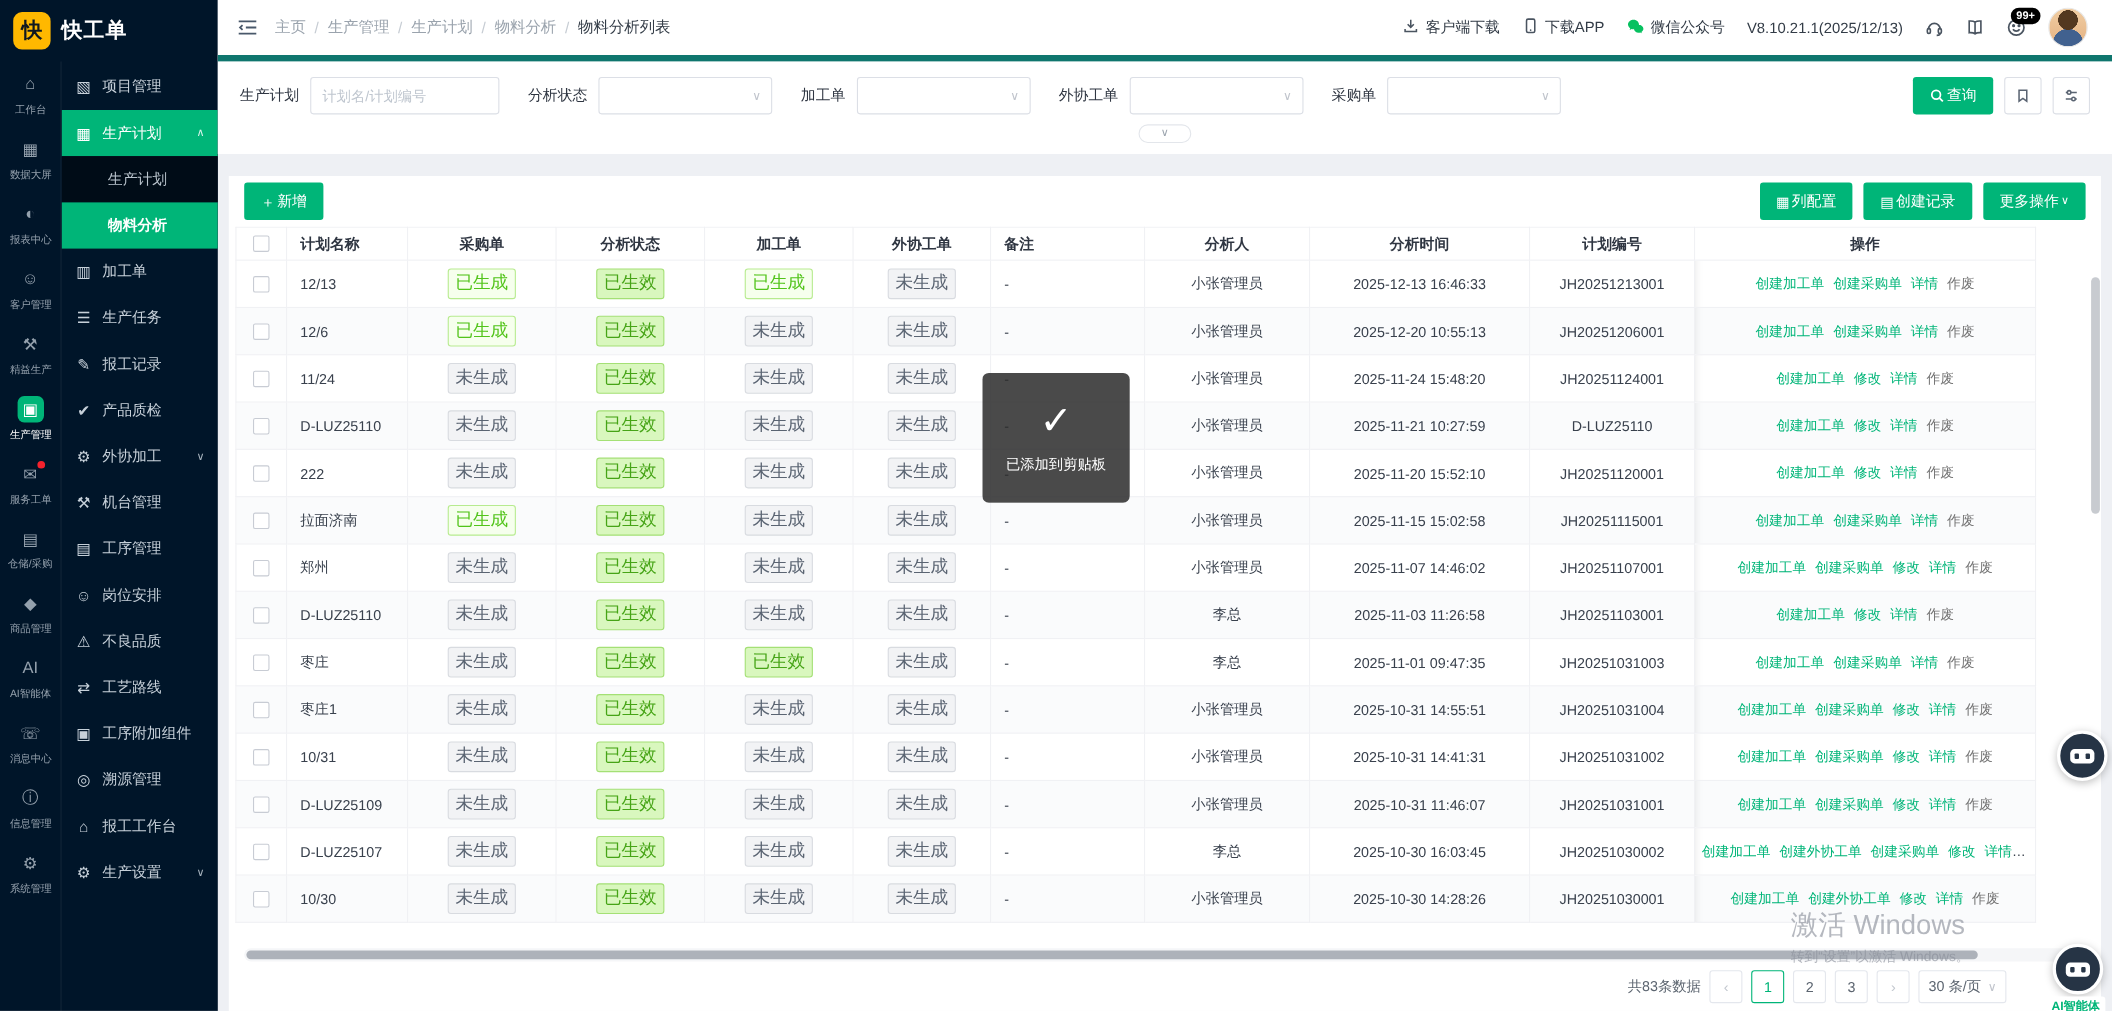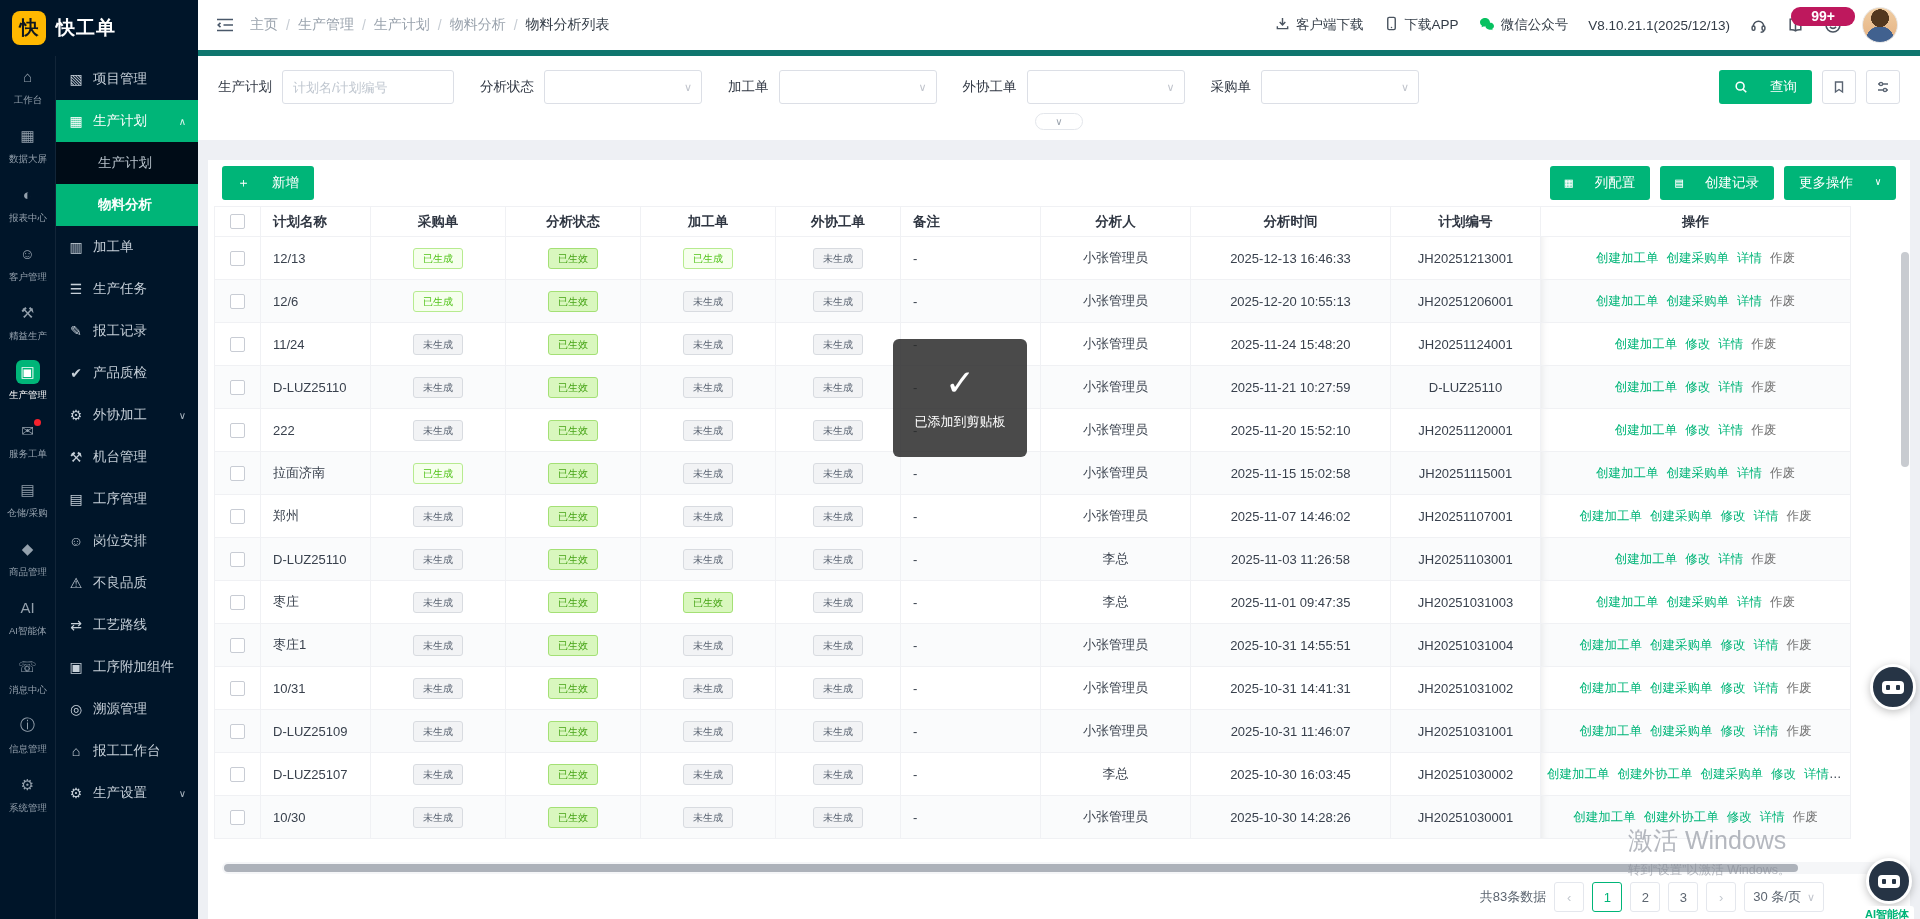--- a/index.html
+++ b/index.html
@@ -34,56 +34,56 @@
   .topbar { height:56px; background:#fff; display:flex; align-items:center; padding:0 22px 0 18px; gap:16px; flex-shrink:0; border-bottom:6px solid #0f766e; }
   .hamburger { cursor:pointer; display:flex; align-items:center; }
   .breadcrumb { display:flex; align-items:center; gap:8px; font-size:14px; color:#9aa3ad; }
   .crumb { cursor:pointer; }
   .crumb.last { color:#333c47; cursor:default; }
   .sep { color:#c6ccd3; }
   .topbar-right { margin-left:auto; display:flex; align-items:center; gap:20px; font-size:13.5px; color:#333c47; }
   .tb-item { display:flex; align-items:flex-start; gap:6px; cursor:pointer; white-space:nowrap; }
   .tb-item svg { display:block; }
   .icon-wrap { position:relative; cursor:pointer; display:flex; }
-  .n-badge { position:absolute; top:-9px; right:-13px; background:#be185d; color:#fff; font-size:14px; font-weight:bold; border-radius:9px; padding:2px 20px; line-height:1.1; }
+  .n-badge { position:absolute; top:-9px; right:-13px; background:#000000; color:#fff; font-size:10px; font-weight:bold; border-radius:9px; padding:2px 5px; line-height:1.1; }
   .avatar { width:36px; height:36px; border-radius:50%; cursor:pointer; border:1px solid #e8e8e8;
     background: radial-gradient(circle at 50% 30%, #53381f 0 30%, rgba(0,0,0,0) 31%),
                 radial-gradient(circle at 50% 95%, #41618f 0 38%, rgba(0,0,0,0) 39%),
                 linear-gradient(#f0cda2,#e4b182); }
 
   
   .filter-card { background:#fff; padding:14px 20px 10px; flex-shrink:0; }
   .filter-row { display:flex; align-items:center; gap:26px; }
   .f-group { display:flex; align-items:center; gap:10px; }
   .f-label { font-size:13.5px; color:#2f3642; white-space:nowrap; }
   .f-input { width:172px; height:34px; border:1px solid #dcdfe6; border-radius:3px; padding:0 10px; font-size:13px; color:#15803d; outline:none; font-family:inherit; }
   .f-input::placeholder { color:#bfc6cf; }
   .f-select { width:158px; height:34px; border:1px solid #dcdfe6; border-radius:3px; display:flex; align-items:center; justify-content:flex-end; padding:0 9px; cursor:pointer; background:#fff; }
   .fchev { color:#c0c4cc; font-size:11px; }
   .filter-actions { margin-left:auto; display:flex; gap:10px; align-items:center; }
-  .btn { height:34px; border-radius:3px; display:inline-flex; align-items:center; gap:22px; font-size:13.5px; cursor:pointer; border:none; font-family:Liberation Mono, monospace; }
+  .btn { height:34px; border-radius:3px; display:inline-flex; align-items:center; gap:2px; font-size:13.5px; cursor:pointer; border:none; font-family:Liberation Serif, serif; }
   .btn-primary { background:#00b578; color:#fff; padding:0 15px; }
   .btn-icon { width:34px; justify-content:center; background:#fff; border:1px solid #dcdfe6; color:#5a6472; padding:0; }
   .collapse-pill { width:48px; height:17px; margin:9px auto 0; border:1px solid #e3e6eb; border-radius:9px; display:flex; align-items:center; justify-content:center; color:#9aa3ad; font-size:10px; cursor:pointer; background:#fff; }
   .gap { height:20px; flex-shrink:0; }
 
   
   .table-card { flex:1; background:#fff; margin:0 10px; display:flex; flex-direction:column; min-height:0; position:relative; }
   .toolbar { padding:6px 14px; display:flex; align-items:center; flex-shrink:0; height:46px; }
   .toolbar-right { margin-left:auto; display:flex; gap:10px; }
   .bicon { font-size:13px; line-height:1; }
   .table-wrap { flex:1; overflow:hidden; padding:0 6px; }
   table { border-collapse:collapse; table-layout:fixed; width:1636px; font-size:13px; color:#39414d; }
   th,td { border:1px solid #f0f1f4; overflow:hidden; white-space:nowrap; text-overflow:ellipsis; }
   th { height:30px; font-weight:bold; font-size:13.5px; color:#2f3642; text-align:center; background:#fff; padding:0 6px; }
   td { height:43px; text-align:center; padding:0 6px; }
   th.left, td.left { text-align:left; padding-left:12px; }
   tbody tr:nth-child(even) td { background:#fafbfc; }
   .cb { width:15px; height:15px; border:1px solid #c8ccd4; border-radius:2px; display:inline-block; background:#fff; cursor:pointer; vertical-align:middle; }
-  .badge { display:inline-block; min-width:50px; padding:4px 6px; border-radius:3px; font-size:10px; line-height:1.1; }
+  .badge { display:inline-block; min-width:50px; padding:4px 6px; border-radius:3px; font-size:16px; line-height:1.1;text-align:right; }
   .b-gen  { color:#52c41a; background:#f6ffed; border:1px solid #b7eb8f; }
   .b-eff  { color:#46a416; background:#d9f7be; border:1px solid #a4e075; }
   .b-none { color:#5a6472; background:#f2f3f5; border:1px solid #d8dbe0; }
   td.ops-cell { font-size:12.5px; padding:0 2px; border-left:1px solid #e8eaee; box-shadow: inset 8px 0 8px -8px rgba(0,0,0,.10); }
   th.ops-head { border-left:1px solid #e8eaee; }
   .op { color:#00b578; margin:0 4px; cursor:pointer; }
   .op.danger { color:#737373;font-family:Liberation Serif, serif; }
 
   .hscroll { height:12px; margin:1px 14px; background:#f5f6f8; border-radius:6px; position:relative; flex-shrink:0; }
   .hthumb { position:absolute; left:2px; top:2px; height:8px; width:94%; background:#adb2ba; border-radius:4px; cursor:pointer; }

